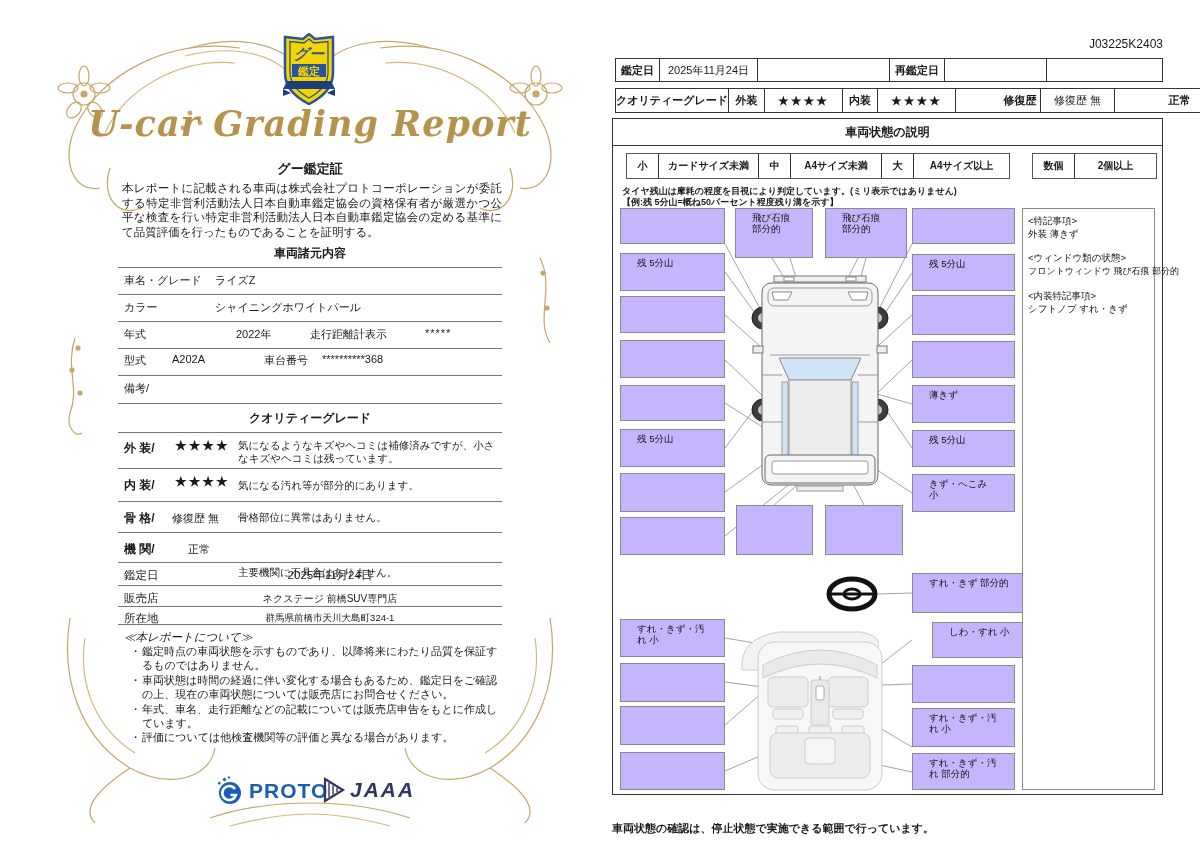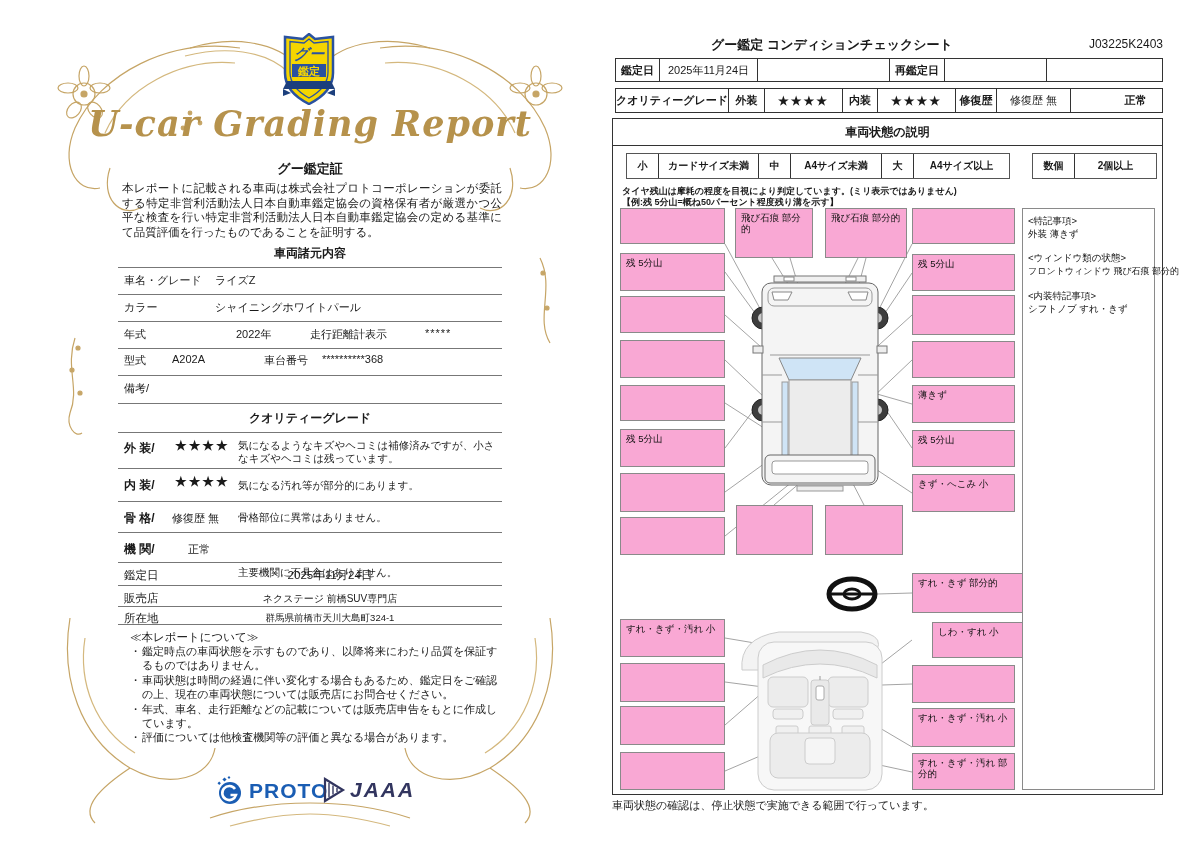--- a/index.html
+++ b/index.html
@@ -8,22 +8,22 @@
   .abs{position:absolute;}
   .nowrap{white-space:nowrap;}
   .serif{font-family:"Liberation Serif","DejaVu Serif",serif;}
   .hr{position:absolute;height:0;border-top:1px solid #777;}
   .goldtitle{font-family:"DejaVu Serif","Liberation Serif",serif;font-style:italic;font-weight:bold;
              color:#b6924c;letter-spacing:1px;}
   .tbl{position:absolute;display:flex;border:1.2px solid #333;background:#fff;box-sizing:border-box;}
   .cell{display:flex;align-items:center;justify-content:center;border-right:1px solid #333;
         box-sizing:border-box;font-size:11px;font-weight:bold;white-space:nowrap;overflow:hidden;}
   .cell:last-child{border-right:none;}
-  .annot{position:absolute;border:1px solid #8a8a8a;background:#f9a8d4;font-size:9.5px;line-height:11px;
-         padding:3px 5px;box-sizing:border-box;z-index:3;color:#111;}
+  .annot{position:absolute;border:1px solid #8a8a8a;background:#c4b5fd;font-size:9.5px;line-height:11px;
+         padding:3px 16px;box-sizing:border-box;z-index:3;color:#111;}
   .noteline{position:absolute;font-size:9.5px;white-space:nowrap;color:#111;}
   .stars{letter-spacing:2px;font-weight:bold;}
 </style>
 </head>
 <body>
 
 <div id="canvas">
 
   <svg class="abs" style="left:40px;top:18px;z-index:0;" width="535" height="820" viewBox="0 0 535 820" fill="none" stroke="#c6a566" stroke-width="1.2">
     <path d="M200,30 C130,20 60,55 35,110 C20,145 35,175 60,170"></path>
@@ -130,21 +130,21 @@
   <div class="abs nowrap" style="left:188px;top:542px;font-size:11px;">正常</div>
   <div class="abs" style="left:238px;top:566px;width:264px;font-size:10.5px;">主要機関に不具合はありません。</div>
 
   <div class="abs nowrap" style="left:124px;top:568px;font-size:11.5px;">鑑定日</div>
   <div class="abs" style="left:240px;top:568px;width:180px;text-align:center;font-size:11.5px;">2025年11月24日</div>
   <div class="abs nowrap" style="left:124px;top:591px;font-size:11.5px;">販売店</div>
   <div class="abs" style="left:240px;top:592px;width:180px;text-align:center;font-size:10px;">ネクステージ 前橋SUV専門店</div>
   <div class="abs nowrap" style="left:124px;top:611px;font-size:11.5px;">所在地</div>
   <div class="abs" style="left:240px;top:612px;width:180px;text-align:center;font-size:9.5px;">群馬県前橋市天川大島町324-1</div>
 
-  <div class="abs serif" style="left:130px;top:630px;font-size:11.5px;">≪本レポートについて≫</div>
+  <div class="abs serif" style="left:124px;top:630px;font-size:11.5px;font-style:italic;">≪本レポートについて≫</div>
   <div class="abs serif" style="left:130px;top:645px;width:372px;font-size:11px;line-height:13.5px;display:flex;">
     <span style="flex:0 0 12px;">・</span>
     <span>鑑定時点の車両状態を示すものであり、以降将来にわたり品質を保証するものではありません。</span>
   </div>
   <div class="abs serif" style="left:130px;top:674px;width:372px;font-size:11px;line-height:13.5px;display:flex;">
     <span style="flex:0 0 12px;">・</span>
     <span>車両状態は時間の経過に伴い変化する場合もあるため、鑑定日をご確認の上、現在の車両状態については販売店にお問合せください。</span>
   </div>
   <div class="abs serif" style="left:130px;top:703px;width:372px;font-size:11px;line-height:13.5px;display:flex;">
     <span style="flex:0 0 12px;">・</span>
@@ -168,39 +168,38 @@
   <div class="abs" style="left:322px;top:776px;display:flex;align-items:center;">
     <svg width="24" height="28" viewBox="0 0 24 28">
       <path d="M3,3 L21,14 L3,25 Z" fill="none" stroke="#32355f" stroke-width="2.2"></path>
       <path d="M7,7 L7,21" stroke="#32355f" stroke-width="1.4"></path>
       <path d="M11,9.5 L11,18.5" stroke="#32355f" stroke-width="1.4"></path>
       <path d="M15,12 L15,16" stroke="#32355f" stroke-width="1.4"></path>
     </svg>
     <span style="font-size:21px;font-weight:bold;color:#32355f;letter-spacing:2px;margin-left:4px;font-style:italic;">JAAA</span>
   </div>
 
-  <div class="abs" style="left:612px;top:36px;width:440px;text-align:center;font-size:13px;font-weight:bold;">グー鑑定  コンディションチェックシート</div>
   <div class="abs" style="left:1080px;top:37px;width:83px;text-align:right;font-size:12px;">J03225K2403</div>
 
   <div class="tbl" style="left:615px;top:58px;height:24px;">
     <div class="cell" style="width:44px;">鑑定日</div>
     <div class="cell" style="width:98px;font-weight:normal;">2025年11月24日</div>
     <div class="cell" style="width:132px;"></div>
     <div class="cell" style="width:55px;">再鑑定日</div>
     <div class="cell" style="width:102px;"></div>
     <div class="cell" style="width:115px;"></div>
   </div>
 
   <div class="tbl" style="left:615px;top:88px;height:25px;">
     <div class="cell" style="width:113px;">クオリティーグレード</div>
     <div class="cell" style="width:36px;">外装</div>
     <div class="cell stars" style="width:78px;font-size:12px;">★★★★</div>
     <div class="cell" style="width:35px;">内装</div>
     <div class="cell stars" style="width:78px;font-size:12px;">★★★★</div>
-    <div class="cell" style="width:41px;">修復歴</div>
+    <div class="cell" style="width:41px;margin-left:44px;">修復歴</div>
     <div class="cell" style="width:74px;font-weight:normal;">修復歴 無</div>
     <div class="cell" style="width:38px;margin-top:48px;">機関</div>
     <div class="cell" style="width:53px;">正常</div>
   </div>
 
   <div class="abs" style="left:612px;top:118px;width:551px;height:677px;border:1.2px solid #333;box-sizing:border-box;z-index:1;"></div>
   <div class="abs" style="left:612px;top:124px;width:551px;text-align:center;font-size:12px;font-weight:bold;z-index:2;">車両状態の説明</div>
   <div class="hr" style="left:612px;top:145px;width:551px;border-top:1.2px solid #333;z-index:2;"></div>
 
   <div class="tbl" style="left:626px;top:153px;height:26px;border-color:#555;">
@@ -339,15 +338,15 @@
   <div class="annot" style="left:912px;top:753px;width:103px;height:37px;">すれ・きず・汚れ 部分的</div>
 
   <div class="abs" style="left:1022px;top:208px;width:133px;height:582px;border:1px solid #8a8a8a;box-sizing:border-box;background:#fff;z-index:3;"></div>
   <div class="noteline" style="left:1028px;top:215px;z-index:4;">&lt;特記事項&gt;</div>
   <div class="noteline" style="left:1028px;top:228px;z-index:4;">外装 薄きず</div>
   <div class="noteline" style="left:1028px;top:252px;z-index:4;">&lt;ウィンドウ類の状態&gt;</div>
   <div class="noteline" style="left:1028px;top:265px;z-index:4;font-size:9px;">フロントウィンドウ 飛び石痕 部分的</div>
   <div class="noteline" style="left:1028px;top:290px;z-index:4;">&lt;内装特記事項&gt;</div>
   <div class="noteline" style="left:1028px;top:303px;z-index:4;">シフトノブ すれ・きず</div>
 
-  <div class="abs nowrap" style="left:612px;top:798px;font-size:11px;font-weight:normal;">車両状態の確認は、停止状態で実施できる範囲で行っています。</div>
+  <div class="abs nowrap" style="left:612px;top:821px;font-size:11px;font-weight:bold;">車両状態の確認は、停止状態で実施できる範囲で行っています。</div>
 
 </div>
 
 </body></html>

